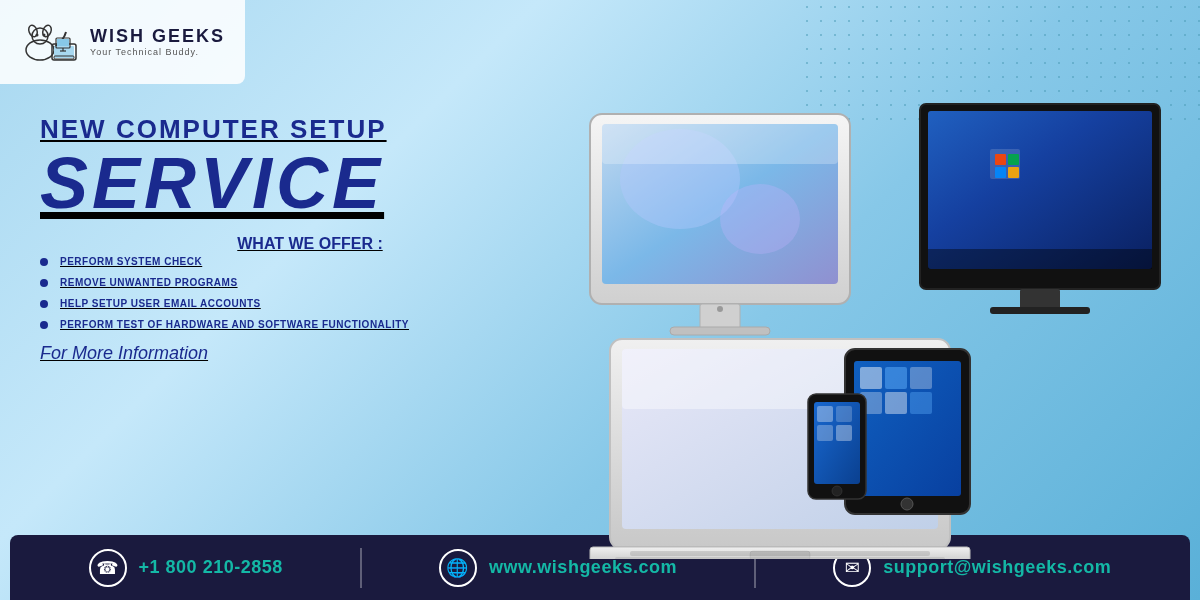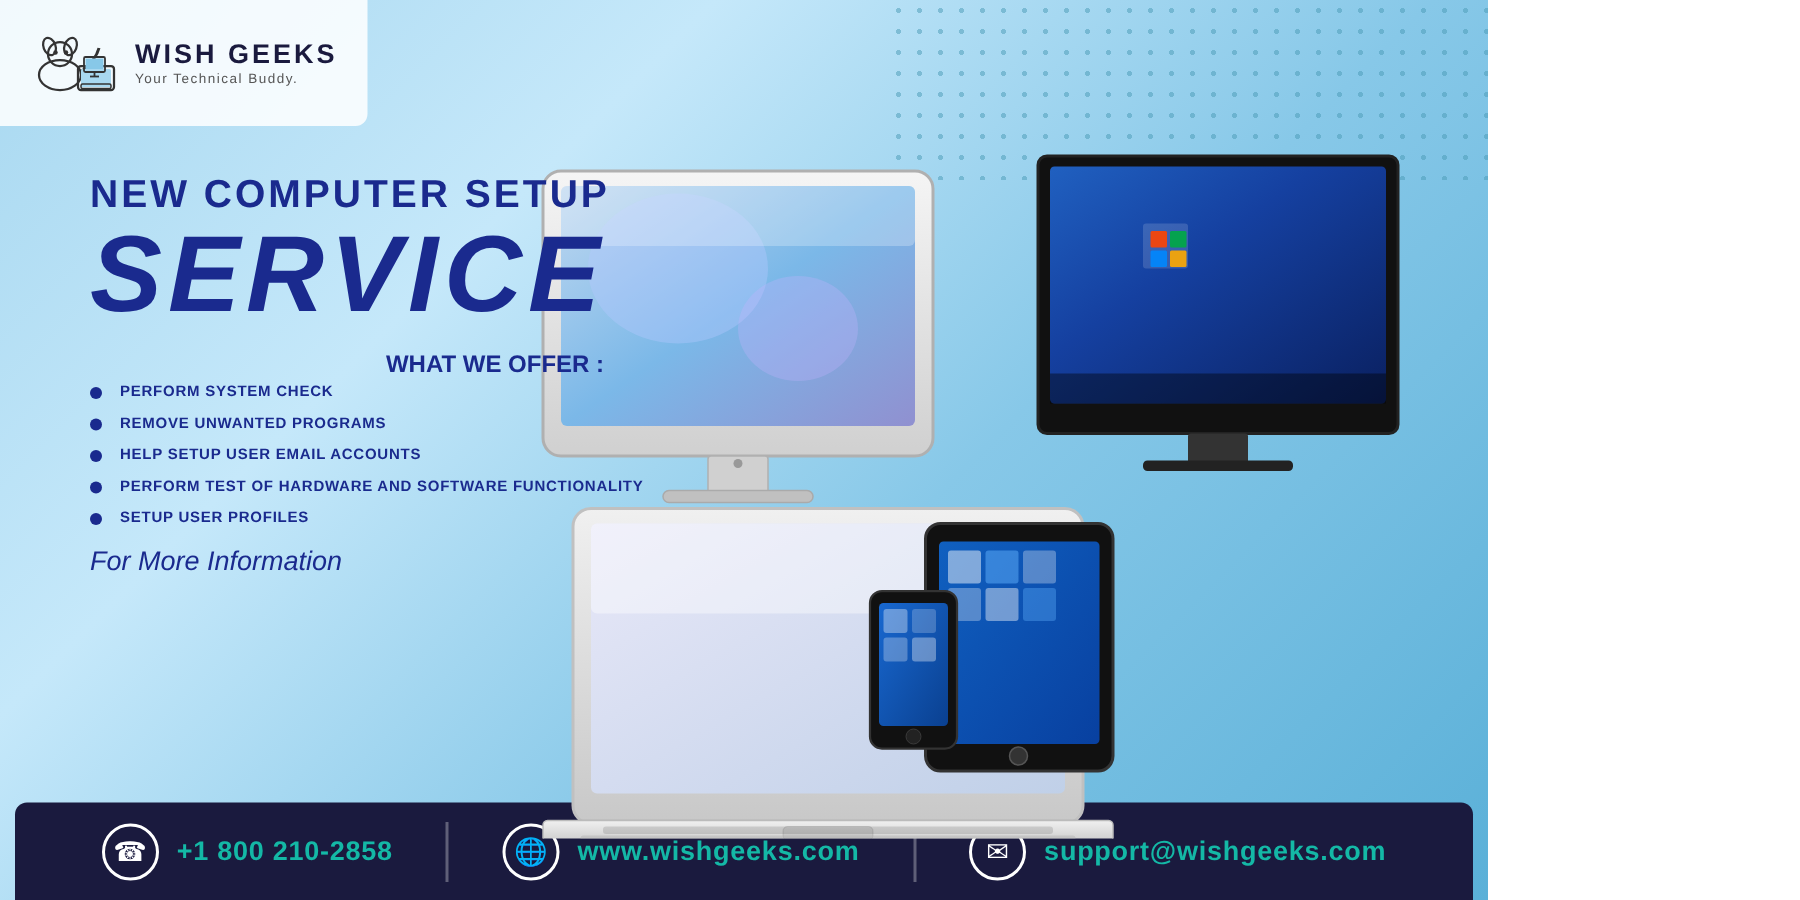--- a/index.html
+++ b/index.html
@@ -3,21 +3,21 @@
   <meta charset="utf-8">
   <style>
     * { margin: 0; padding: 0; box-sizing: border-box; }
     body {
       width: 1200px;
       height: 600px;
       overflow: hidden;
       font-family: Arial, sans-serif;
     }
     .main-container {
-      width: 992px;
+      width: 1200px;
       height: 600px;
       background: linear-gradient(135deg, #a8d8f0 0%, #c5e8fa 30%, #87c8e8 60%, #5ab0d8 100%);
       position: relative;
       display: flex;
       flex-direction: column;
     }
 
     
     .dot-pattern {
       position: absolute;
@@ -60,22 +60,23 @@
     .logo-tagline {
       font-size: 9px;
       color: #555;
       letter-spacing: 1px;
     }
 
     
     .content-area {
       flex: 1;
       display: flex;
-      padding: 20px 60px;
+      padding: 20px 40px;
       position: relative;
+      text-decoration: underline;
     }
 
     
     .left-panel {
       flex: 0 0 540px;
       display: flex;
       flex-direction: column;
       justify-content: flex-start;
       padding-top: 10px;
       z-index: 2;
@@ -243,24 +244,20 @@
           <span>REMOVE UNWANTED PROGRAMS</span>
         </li>
         <li>
           <span class="bullet"></span>
           <span>HELP SETUP USER EMAIL ACCOUNTS</span>
         </li>
         <li>
           <span class="bullet"></span>
           <span>PERFORM TEST OF HARDWARE AND SOFTWARE FUNCTIONALITY</span>
         </li>
-        <li>
-          <span class="bullet"></span>
-          <span>SETUP USER PROFILES</span>
-        </li>
       </ul>
       <div class="for-more-info">For More Information</div>
     </div>
 
     <div class="right-panel">
       <svg viewBox="0 0 620 460" width="620" height="460" xmlns="http://www.w3.org/2000/svg" style="position:absolute; right:-20px; top:-5px;">
         <defs>
           <linearGradient id="screenGrad1" x1="0%" y1="0%" x2="100%" y2="100%">
             <stop offset="0%" style="stop-color:#c0d8f0"></stop>
             <stop offset="50%" style="stop-color:#7bb8e8"></stop>

